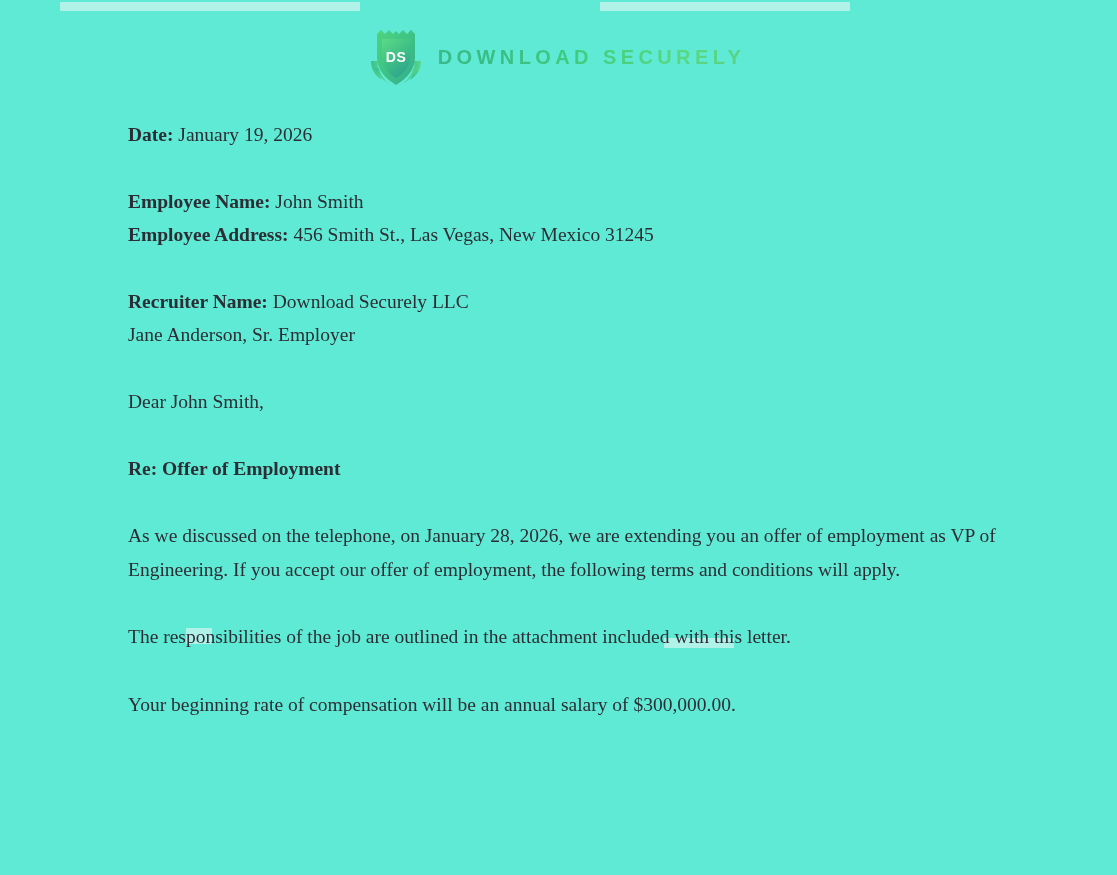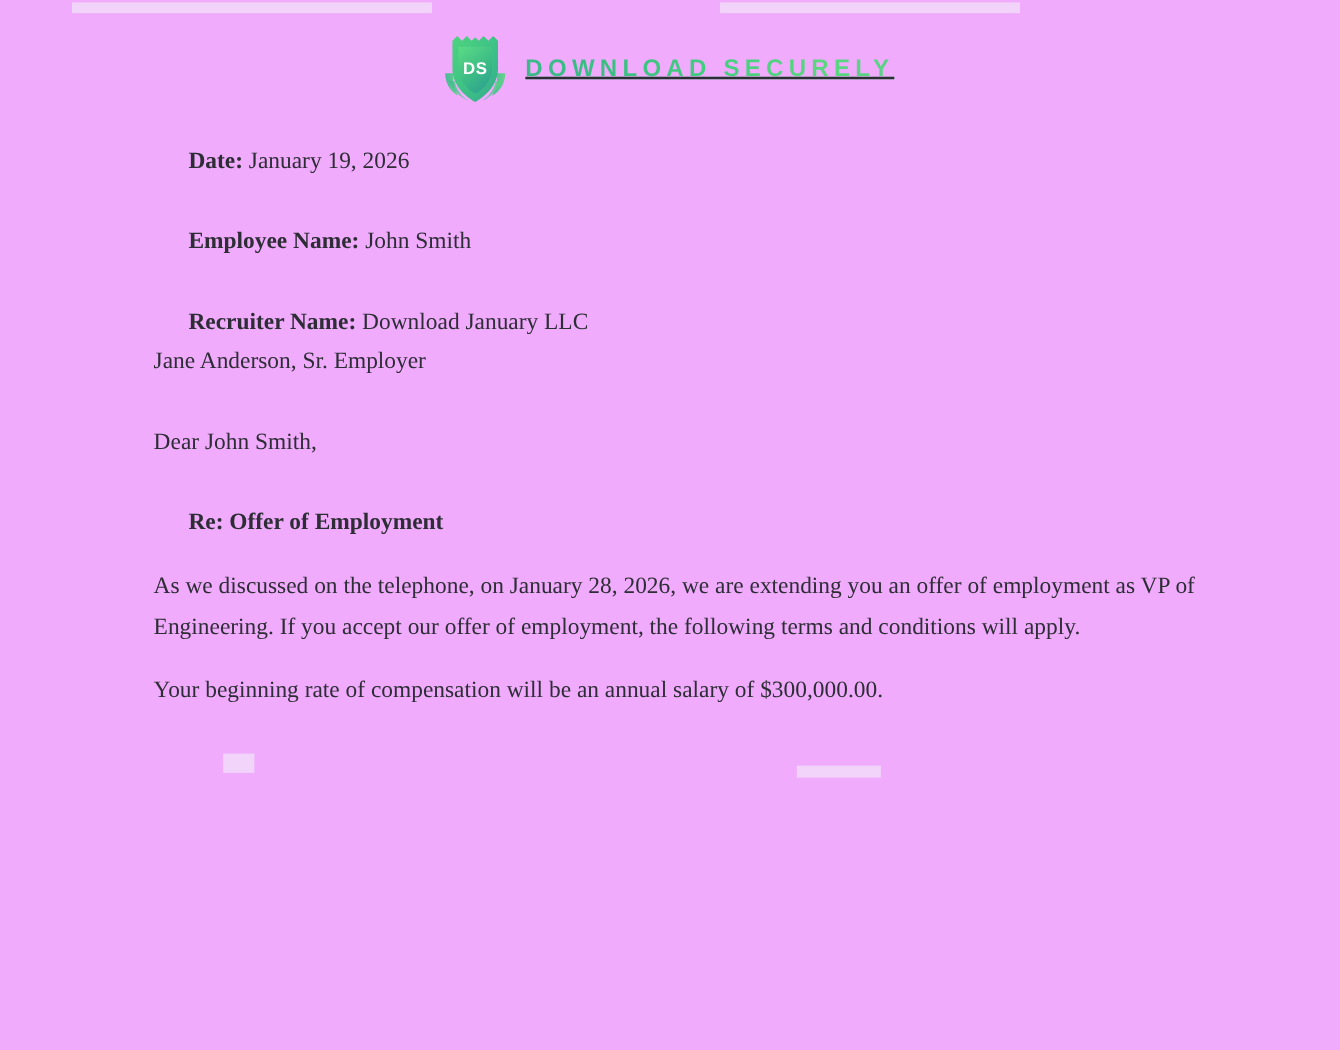--- a/index.html
+++ b/index.html
@@ -14,22 +14,21 @@
     overflow: hidden;
     font-family: "Liberation Serif", "DejaVu Serif", serif;
     color: #2d2d35;
     -webkit-font-smoothing: antialiased;
   }
 
   .page {
     position: relative;
     width: 1117px;
     height: 875px;
-    background: #f0abfc;
-    text-decoration: underline;
+    background: #5eead4;
   }
 
   
   .letterhead {
     display: flex;
     align-items: center;
     justify-content: center;
     gap: 14px;
     padding-top: 22px;
     height: 70px;
@@ -67,32 +66,31 @@
   }
 
   .line {
     font-size: 19.5px;
     line-height: 33px;
     color: #2d2d35;
     white-space: pre-wrap;
   }
   .line b, .lbl {
     font-weight: 700;
-    margin-left: 29px;
   }
 
   .block { margin: 0; }
 
   
   .gap-date      { margin-top: 0px; }
   .gap-employee  { margin-top: 34px; }
   .gap-employer  { margin-top: 34px; }
   .gap-subject   { margin-top: 34px; }
   .gap-salutation{ margin-top: 34px; }
-  .gap-para      { margin-top: 20px; }
+  .gap-para      { margin-top: 34px; }
 
   .para {
     font-size: 19.5px;
     line-height: 33.5px;
     color: #2d2d35;
     width: 868px;
     text-align: left;
   }
 
   
@@ -165,32 +163,34 @@
   </div>
 
   <div class="letter">
 
     <div class="block gap-date">
       <div class="line"><b class="lbl">Date:</b><span> January 19, 2026</span></div>
     </div>
 
     <div class="block gap-employee">
       <div class="line"><b class="lbl">Employee Name:</b><span> John Smith</span></div>
+      <div class="line"><b class="lbl">Employee Address:</b><span> 456 Smith St., Las Vegas, New Mexico 31245</span></div>
     </div>
 
     <div class="block gap-employer">
-      <div class="line"><b class="lbl">Recruiter Name:</b><span> Download January LLC</span></div>
+      <div class="line"><b class="lbl">Recruiter Name:</b><span> Download Securely LLC</span></div>
       <div class="line">Jane Anderson, Sr. Employer</div>
     </div>
 
     <div class="block gap-salutation">
       <div class="line">Dear John Smith,</div>
     </div>
 
     <div class="block gap-subject">
       <div class="line"><b class="lbl">Re: Offer of Employment</b></div>
     </div>
 
     <div class="block gap-para para">As we discussed on the telephone, on January 28, 2026, we are extending you an offer of employment as VP of Engineering. If you accept our offer of employment, the following terms and conditions will apply.</div>
+    <div class="block gap-para para">The responsibilities of the job are outlined in the attachment included with this letter.</div>
     <div class="block gap-para para">Your beginning rate of compensation will be an annual salary of $300,000.00.</div>
 
   </div>
 </div>
 
 </body></html>

